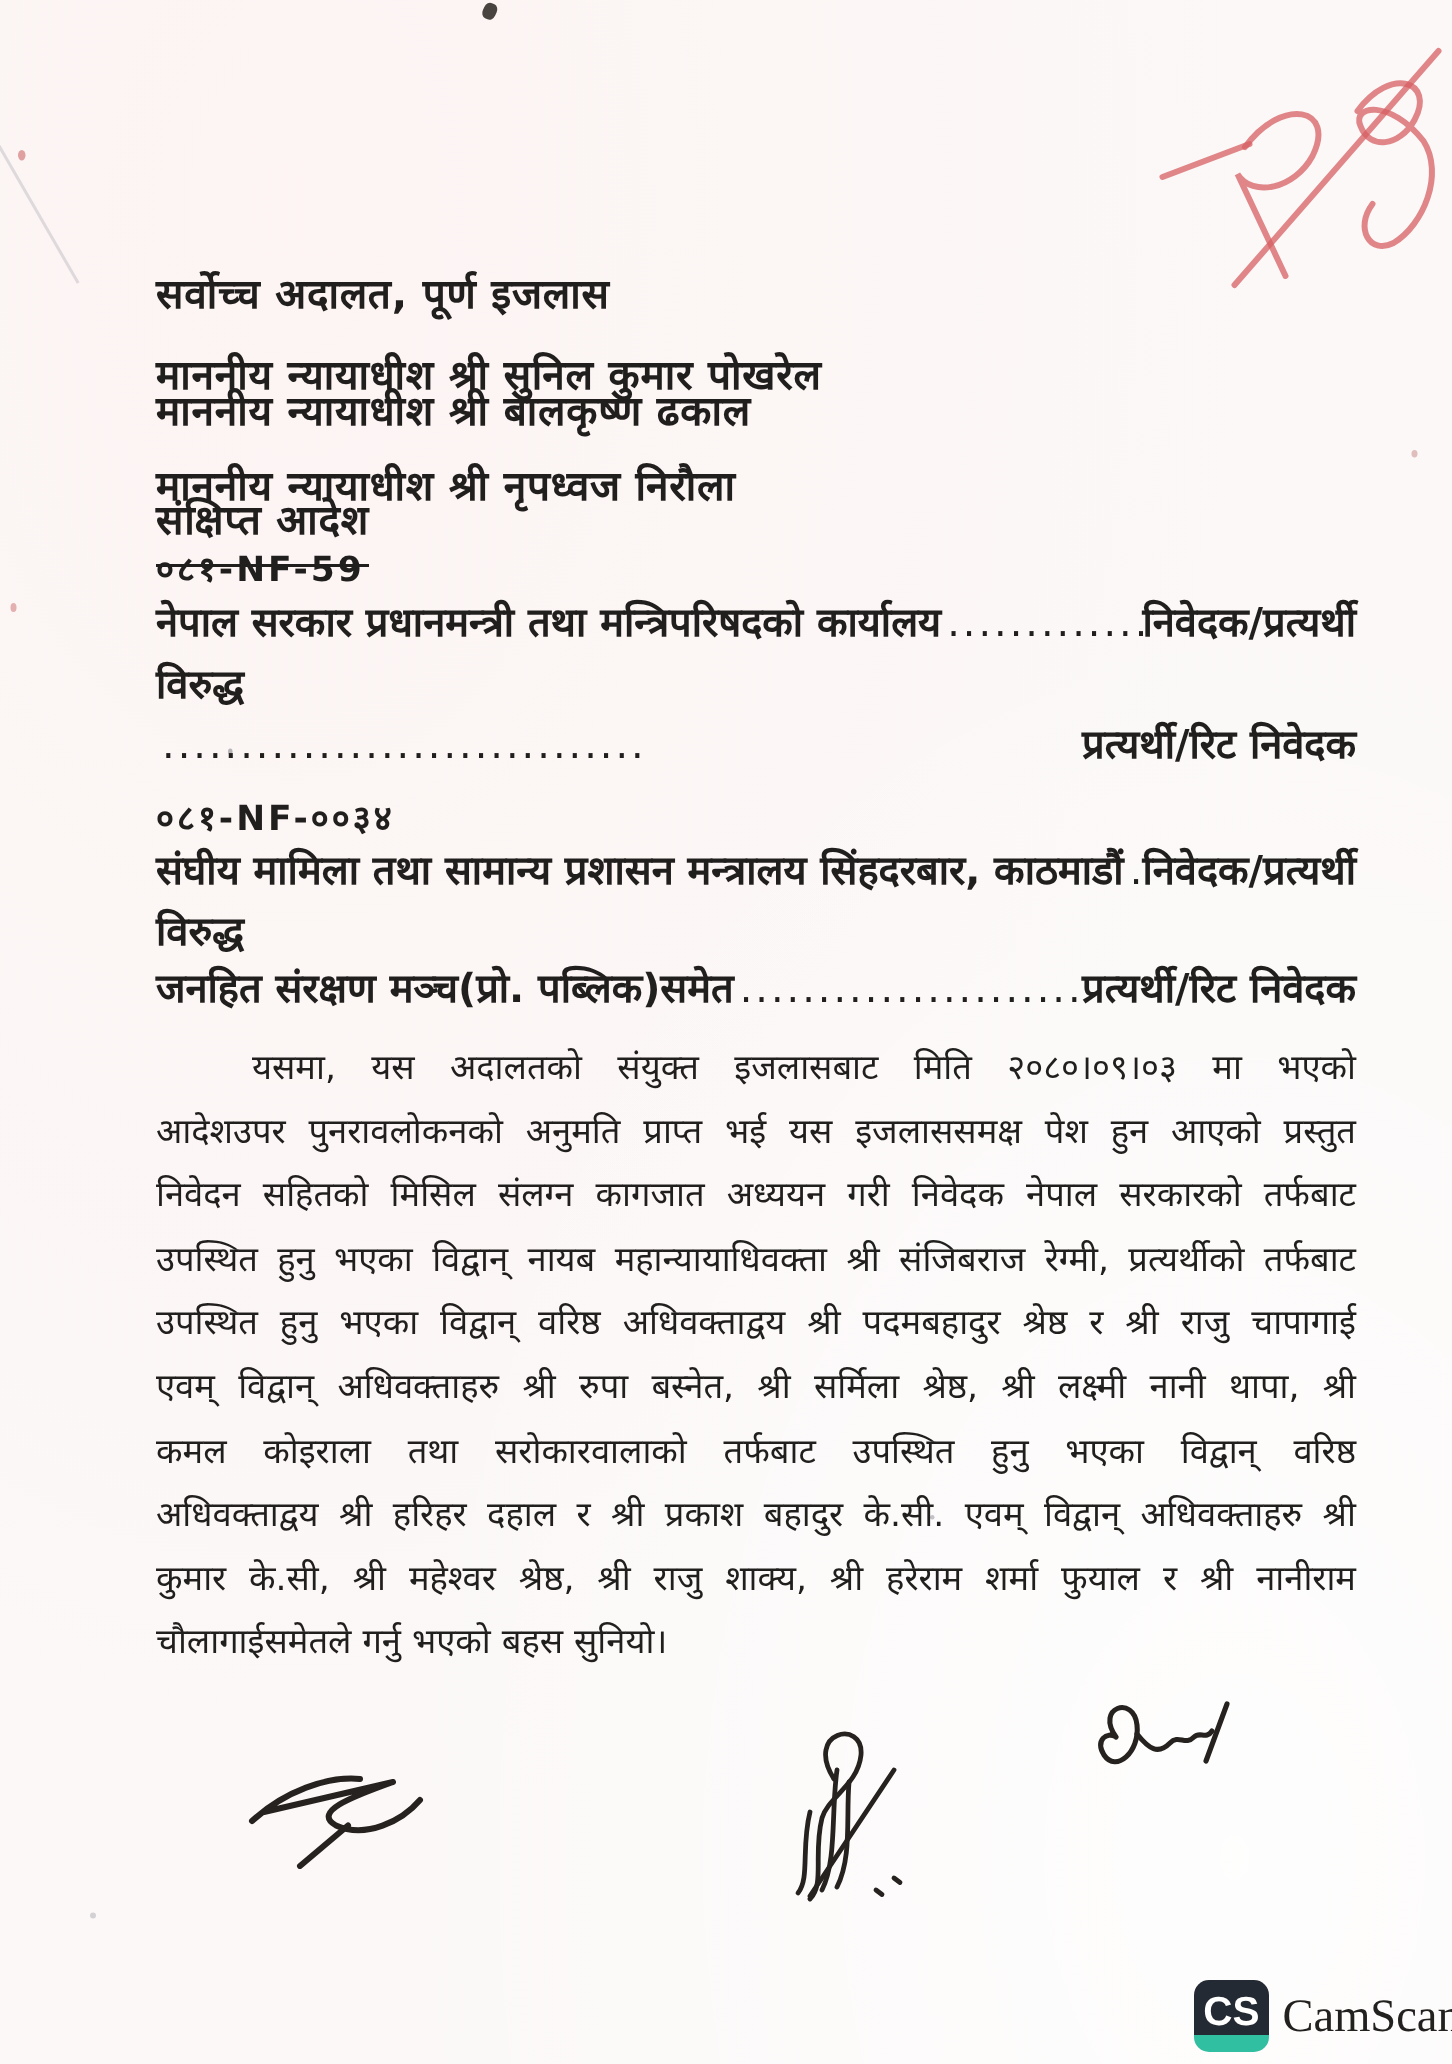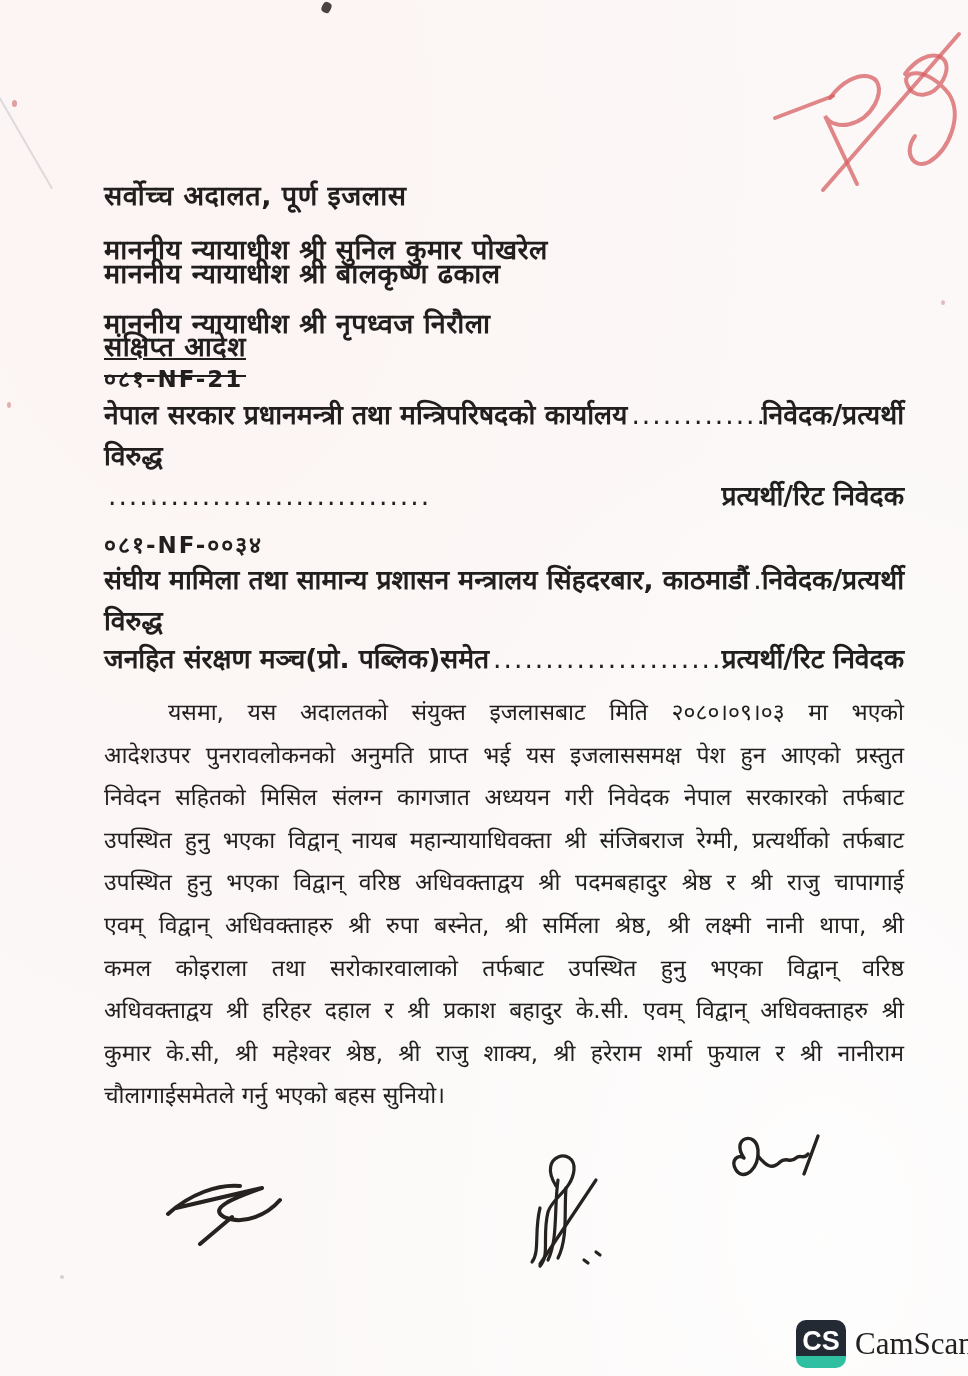--- a/index.html
+++ b/index.html
@@ -12,21 +12,21 @@
       radial-gradient(ellipse at 85% 90%, rgba(255,255,255,.8), transparent 50%),
       #fbf8f7;
     overflow:hidden;
     font-family:"DejaVu Sans", sans-serif;
     color:#211f1d;
   }
   .doc{position:absolute;left:104px;top:0;width:800px;height:100%;}
   .line{position:absolute;left:0;width:100%;}
   .center{text-align:left;}
   .hdr{font-size:27px;font-weight:bold;letter-spacing:.5px;}
-  .u{border-bottom:2.5px solid #211f1d;padding-bottom:13px;text-decoration:underline;}
+  .u{border-bottom:2.5px solid #211f1d;padding-bottom:13px;}
   .caseno{font-size:23px;font-weight:bold;letter-spacing:2px;}
   .party-line{display:flex;align-items:baseline;font-size:26.5px;font-weight:bold;}
   .party-name{white-space:nowrap;}
   .party-leader{flex:1 1 auto;min-width:0;overflow:hidden;white-space:nowrap;letter-spacing:2px;padding:0 4px;font-weight:normal;}
   .party-role{white-space:nowrap;}
   .versus{font-size:26.5px;font-weight:bold;}
   .subject{font-size:26.5px;font-weight:bold;}
   .body-text{position:absolute;left:0;top:691px;width:100%;font-size:23px;line-height:42.6px;}
   .body-line{text-align:justify;text-align-last:justify;white-space:nowrap;}
   .body-line.first{text-indent:64px;}
@@ -69,21 +69,21 @@
   </svg>
 
   <div class="doc">
 
     <div class="line center hdr" style="top:176px;">सर्वोच्च अदालत, पूर्ण इजलास</div>
     <div class="line center hdr" style="top:215px;margin-top:15px;">माननीय न्यायाधीश श्री सुनिल कुमार पोखरेल</div>
     <div class="line center hdr" style="top:254px;">माननीय न्यायाधीश श्री बालकृष्ण ढकाल</div>
     <div class="line center hdr" style="top:304px;">माननीय न्यायाधीश श्री नृपध्वज निरौला</div>
     <div class="line center hdr" style="top:327px;"><span class="u">संक्षिप्त आदेश</span></div>
 
-    <div class="line center caseno" style="top:362px;">०८१-NF-21</div>
+    <div class="line center caseno" style="top:362px;">०८१-NF-59</div>
     <div class="line party-line" style="top:396px;">
       <span class="party-name">नेपाल सरकार प्रधानमन्त्री तथा मन्त्रिपरिषदको कार्यालय</span>
       <span class="party-leader">.................</span>
       <span class="party-role">निवेदक/प्रत्यर्थी</span>
     </div>
     <div class="line center versus" style="top:437px;">विरुद्ध</div>
     <div class="line party-line" style="top:477px;">
       <span class="party-leader">...............................</span>
       <span class="party-role">प्रत्यर्थी/रिट निवेदक</span>
     </div>

